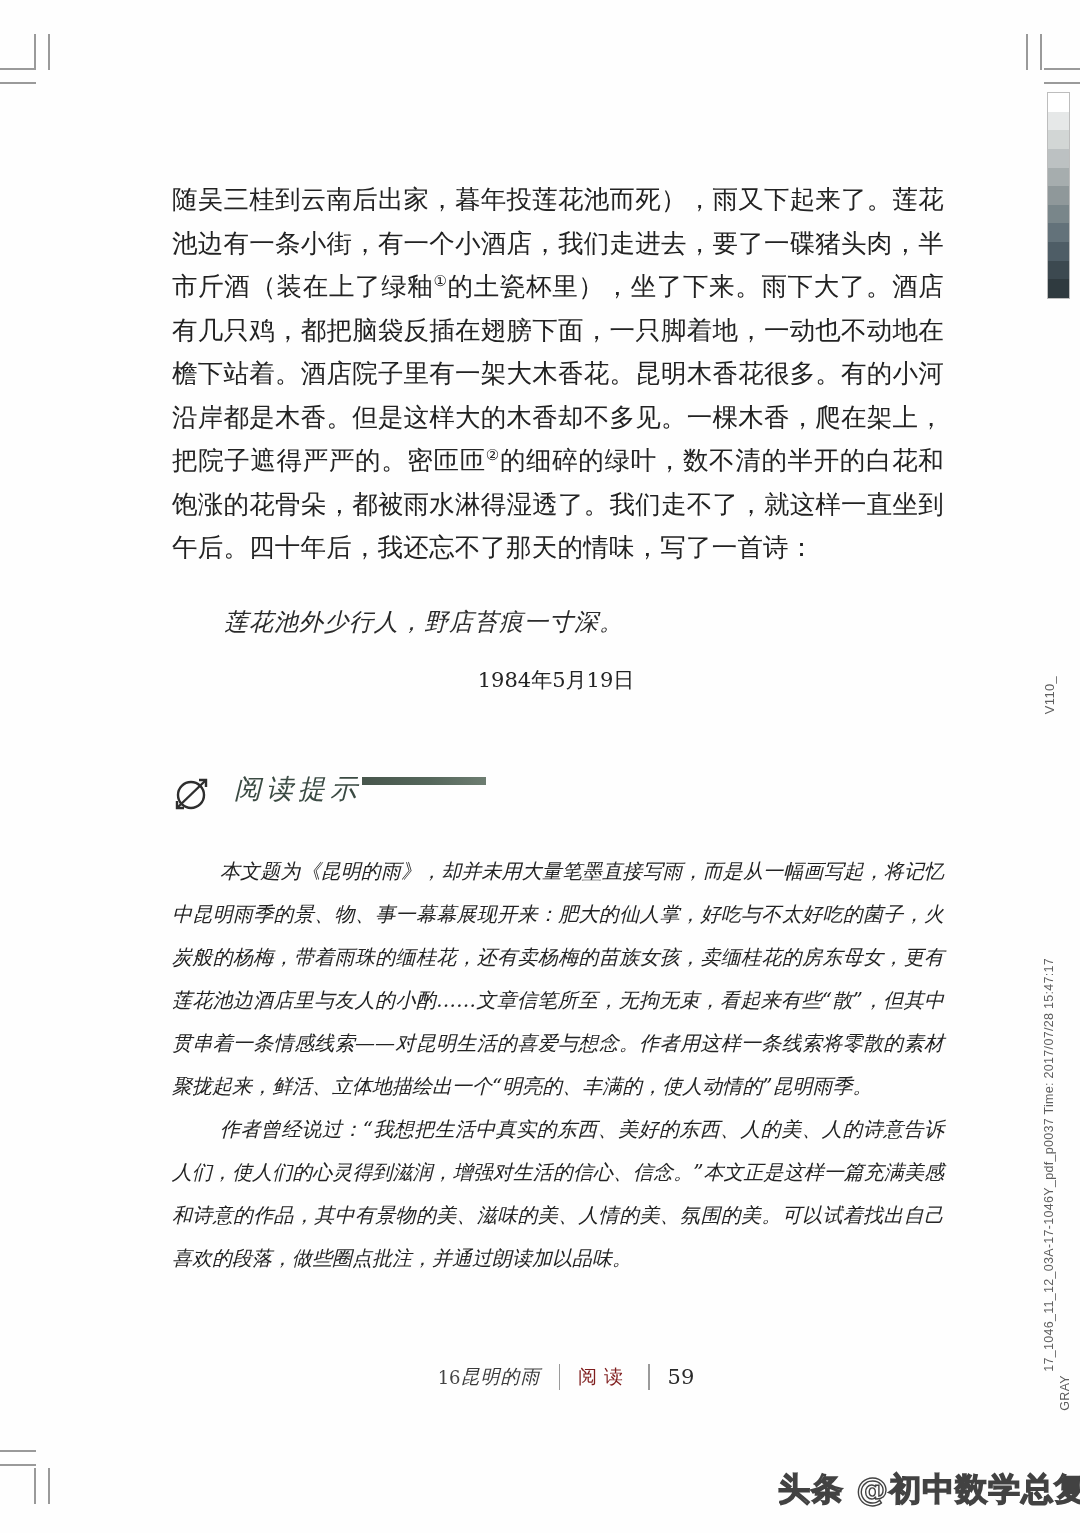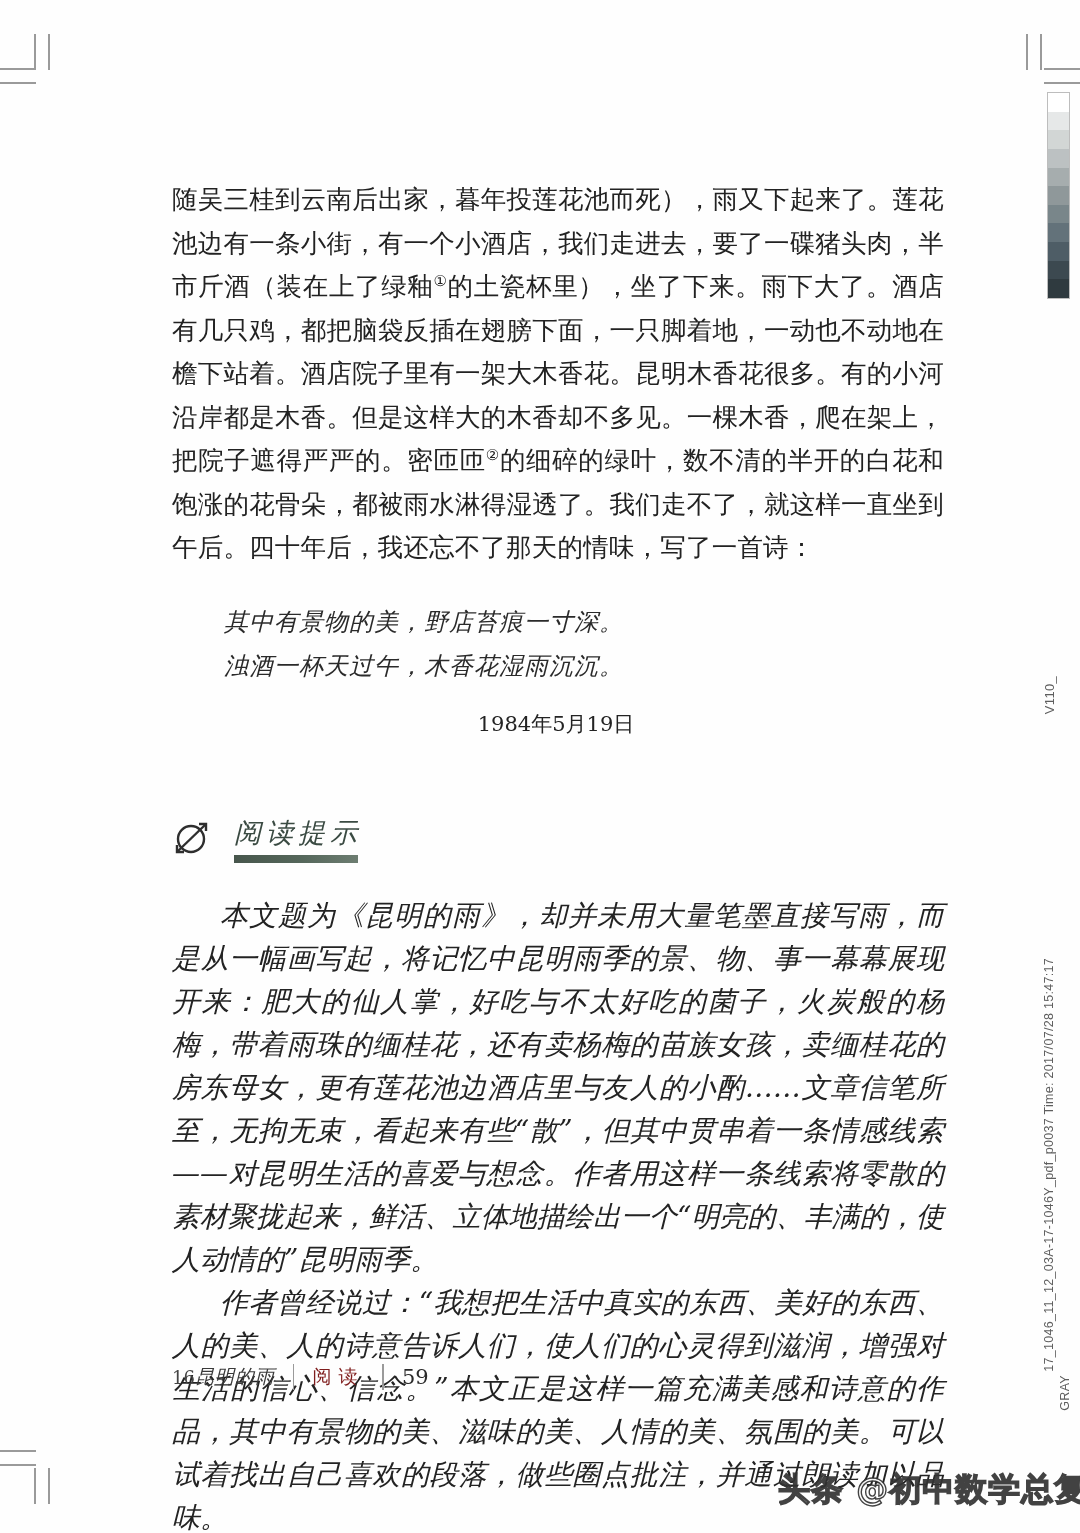--- a/index.html
+++ b/index.html
@@ -139,58 +139,58 @@
   }
   .tips-icon {
     width: 40px;
     height: 40px;
     margin-top: 2px;
     flex: 0 0 auto;
   }
   .tips-title-wrap {
     margin-left: 22px;
     display: flex;
-    flex-direction: column;
+    flex-direction: row;
   }
   .tips-title {
     font-size: 27px;
     letter-spacing: 5px;
     color: #3a4a42;
     font-style: italic;
     font-family: "DejaVu Serif", "Liberation Serif", serif;
     line-height: 34px;
   }
   .tips-rule {
     margin-top: 5px;
     width: 124px;
     height: 8px;
     background: linear-gradient(90deg, #47564c 0%, #55675b 55%, #6d7d71 100%);
   }
 
   .tips-body {
     margin-top: 24px;
-    font-size: 28px;
+    font-size: 20px;
     line-height: 43px;
     text-align: justify;
     text-justify: inter-character;
     font-style: italic;
     color: #232323;
     font-family: "DejaVu Serif", "Liberation Serif", serif;
   }
   .tips-body p { margin: 0; text-indent: 48px; }
 
   
   .footer {
     position: absolute;
-    left: 172px;
+    left: 180px;
     top: 1364px;
     width: 772px;
     display: flex;
     align-items: center;
-    justify-content: flex-start;
+    justify-content: center;
     font-size: 19px;
     color: #3a3a3a;
   }
   .foot-left, .foot-right { display: flex; align-items: center; }
   .foot-num { font-size: 18px; color: #444; }
   .foot-chapter { letter-spacing: 1px; font-style: italic; }
   .foot-bar {
     display: inline-block;
     width: 1.5px;
     height: 26px;
@@ -251,22 +251,21 @@
 
   <div class="v-label v110">V110_</div>
   <div class="v-label scan-info">17_1046_11_12_03A-17-1046Y_pdf_p0037 Time: 2017/07/28 15:47:17</div>
   <div class="v-label gray-word">GRAY</div>
 
   <div class="content">
 
     <div class="body-text"><span>随吴三桂到云南后出家，暮年投莲花池而死），雨又下起来了。莲花池边有一条小街，有一个小酒店，我们走进去，要了一碟猪头肉，半市斤酒（装在上了绿釉</span><span class="sup-note">①</span><span>的土瓷杯里），坐了下来。雨下大了。酒店有几只鸡，都把脑袋反插在翅膀下面，一只脚着地，一动也不动地在檐下站着。酒店院子里有一架大木香花。昆明木香花很多。有的小河沿岸都是木香。但是这样大的木香却不多见。一棵木香，爬在架上，把院子遮得严严的。密匝匝</span><span class="sup-note">②</span><span>的细碎的绿叶，数不清的半开的白花和饱涨的花骨朵，都被雨水淋得湿透了。我们走不了，就这样一直坐到午后。四十年后，我还忘不了那天的情味，写了一首诗：</span></div>
 
     <div class="poem">
-      <div>其中有景物的美，野店苔痕一寸深。</div>
-      <div>浊酒一杯天过午，木香花湿雨沉沉。</div>
+      <div>莲花池外少行人，野店苔痕一寸深。</div>
     </div>
 
 
     <div class="date-line">1984年5月19日</div>
 
     <div class="tips-head">
       <div class="tips-icon">
         <svg viewBox="0 0 40 40" width="40" height="40">
           <circle cx="19" cy="21" r="13" fill="none" stroke="#2e2e2e" stroke-width="2.4"></circle>
           <line x1="6" y1="33" x2="33" y2="7" stroke="#2e2e2e" stroke-width="2.4"></line>

